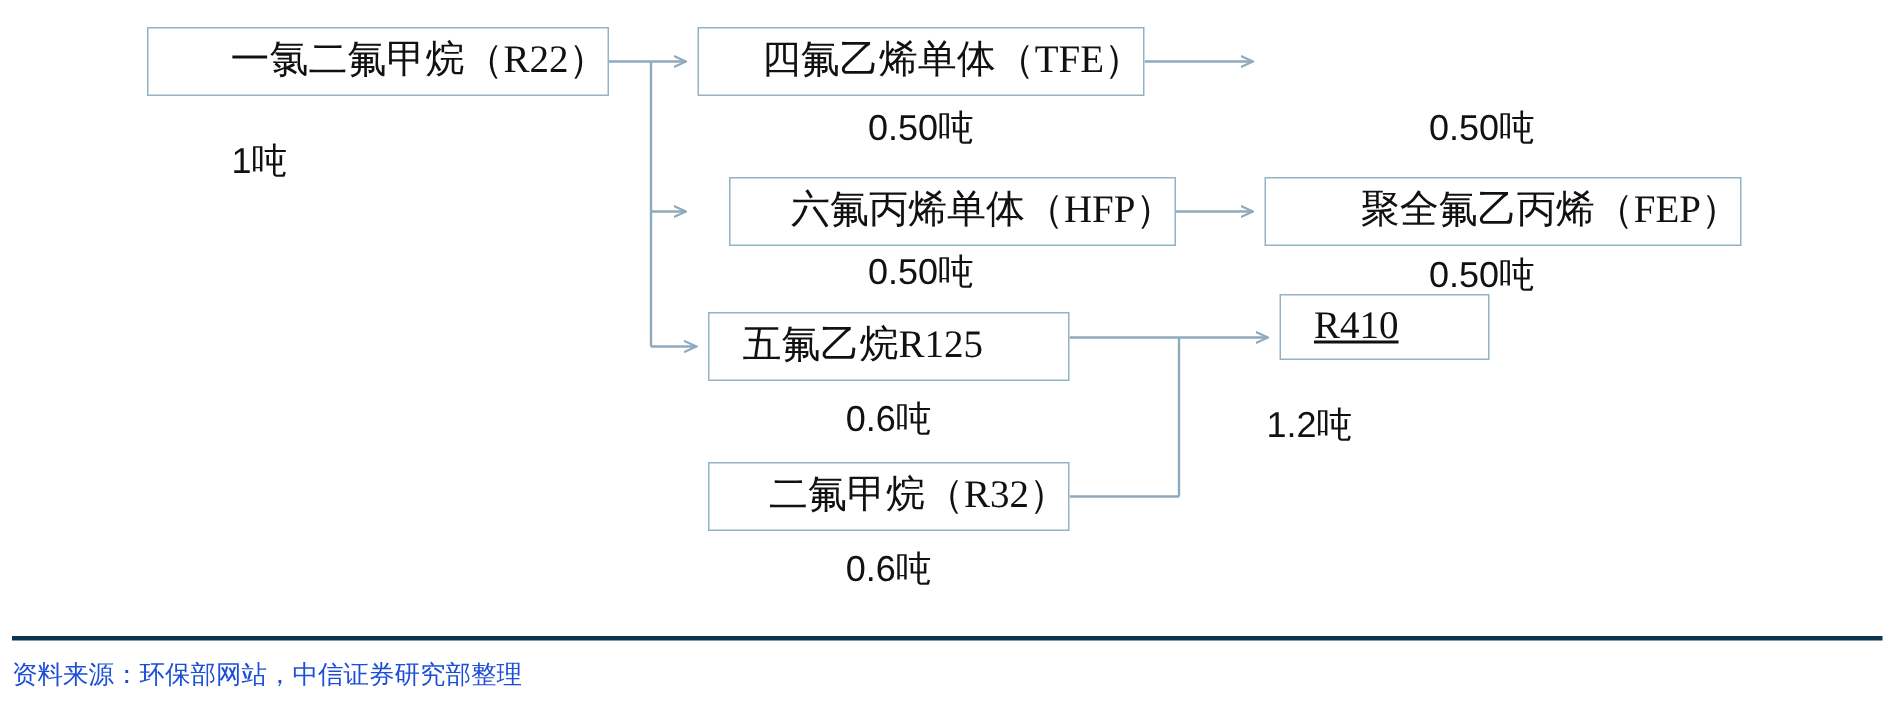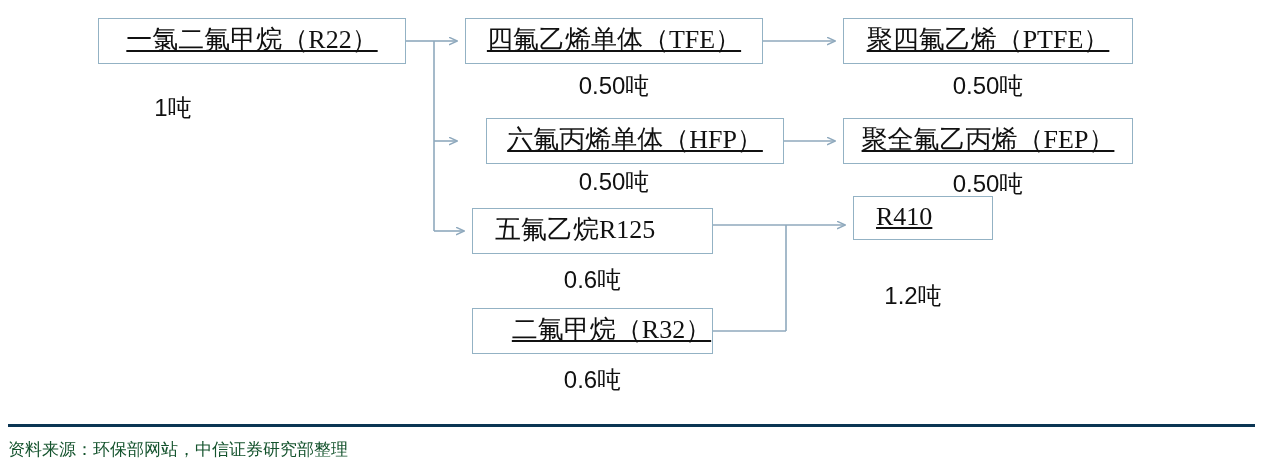--- a/index.html
+++ b/index.html
@@ -30,55 +30,55 @@
     border: 1px solid #93b2c4;
     background: #ffffff;
     color: #111111;
     font-size: 26px;
     line-height: 1;
     letter-spacing: 0px;
     display: flex;
     align-items: center;
     white-space: nowrap;
   }
-  .node.center { justify-content: center; text-decoration: underline; }
+  .node.center { justify-content: flex-end; }
   .node.left   { justify-content: flex-start; padding-left: 22px; }
 
   .node-label {
     display: inline-block;
     transform: translateY(-1px);
   }
 
   
   #node-r22   { left:  98px; top:  18px; width: 308px; height: 46px; }
   #node-tfe   { left: 465px; top:  18px; width: 298px; height: 46px; }
   #node-ptfe  { left: 843px; top:  18px; width: 290px; height: 46px; }
   #node-hfp   { left: 486px; top: 118px; width: 298px; height: 46px; }
-  #node-fep   { left: 843px; top: 118px; width: 290px; height: 46px; }
+  #node-fep   { left: 843px; top: 118px; width: 318px; height: 46px; }
   #node-r125  { left: 472px; top: 208px; width: 241px; height: 46px; }
   #node-r410  { left: 853px; top: 196px; width: 140px; height: 44px; text-decoration: underline; }
   #node-r32   { left: 472px; top: 308px; width: 241px; height: 46px; padding-left: 38px; }
 
   
   .qty {
     position: absolute;
     font-size: 24px;
     line-height: 1;
     color: #111111;
     white-space: nowrap;
     text-align: center;
     font-family: "Liberation Sans", sans-serif;
   }
   #qty-r22  { left:  98px; top:  96px; width: 150px; }
   #qty-tfe  { left: 465px; top:  74px; width: 298px; }
   #qty-ptfe { left: 843px; top:  74px; width: 290px; }
   #qty-hfp  { left: 465px; top: 170px; width: 298px; }
   #qty-fep  { left: 843px; top: 172px; width: 290px; }
   #qty-r125 { left: 472px; top: 268px; width: 241px; }
-  #qty-r410 { left: 848px; top: 272px; width: 130px; margin-top: 12px; }
+  #qty-r410 { left: 808px; top: 272px; width: 130px; }
   #qty-r32  { left: 472px; top: 368px; width: 241px; }
 
   
   #connectors {
     position: absolute;
     left: 0;
     top: 0;
     width: 1264px;
     height: 410px;
     pointer-events: none;
@@ -92,21 +92,21 @@
     width: 1247px;
     height: 3px;
     background: #0b3553;
   }
   #footer-note {
     position: absolute;
     left: 8px;
     top: 440px;
     font-size: 17px;
     line-height: 1.2;
-    color: #14532d;
+    color: #1d4ed8;
     white-space: nowrap;
     font-family: "Liberation Serif", "DejaVu Serif", serif;
   }
 </style>
 </head>
 <body>
 
 <div id="flow">
 
   <svg id="connectors" viewBox="0 0 1264 410" width="1264" height="410" xmlns="http://www.w3.org/2000/svg">
@@ -143,23 +143,20 @@
   <div class="node center" id="node-r22">
     <span class="node-label">一氯二氟甲烷（R22）</span>
   </div>
   <div class="qty" id="qty-r22">1吨</div>
 
   <div class="node center" id="node-tfe">
     <span class="node-label">四氟乙烯单体（TFE）</span>
   </div>
   <div class="qty" id="qty-tfe">0.50吨</div>
 
-  <div class="node center" id="node-ptfe">
-    <span class="node-label">聚四氟乙烯（PTFE）</span>
-  </div>
   <div class="qty" id="qty-ptfe">0.50吨</div>
 
   <div class="node center" id="node-hfp">
     <span class="node-label">六氟丙烯单体（HFP）</span>
   </div>
   <div class="qty" id="qty-hfp">0.50吨</div>
 
   <div class="node center" id="node-fep">
     <span class="node-label">聚全氟乙丙烯（FEP）</span>
   </div>

